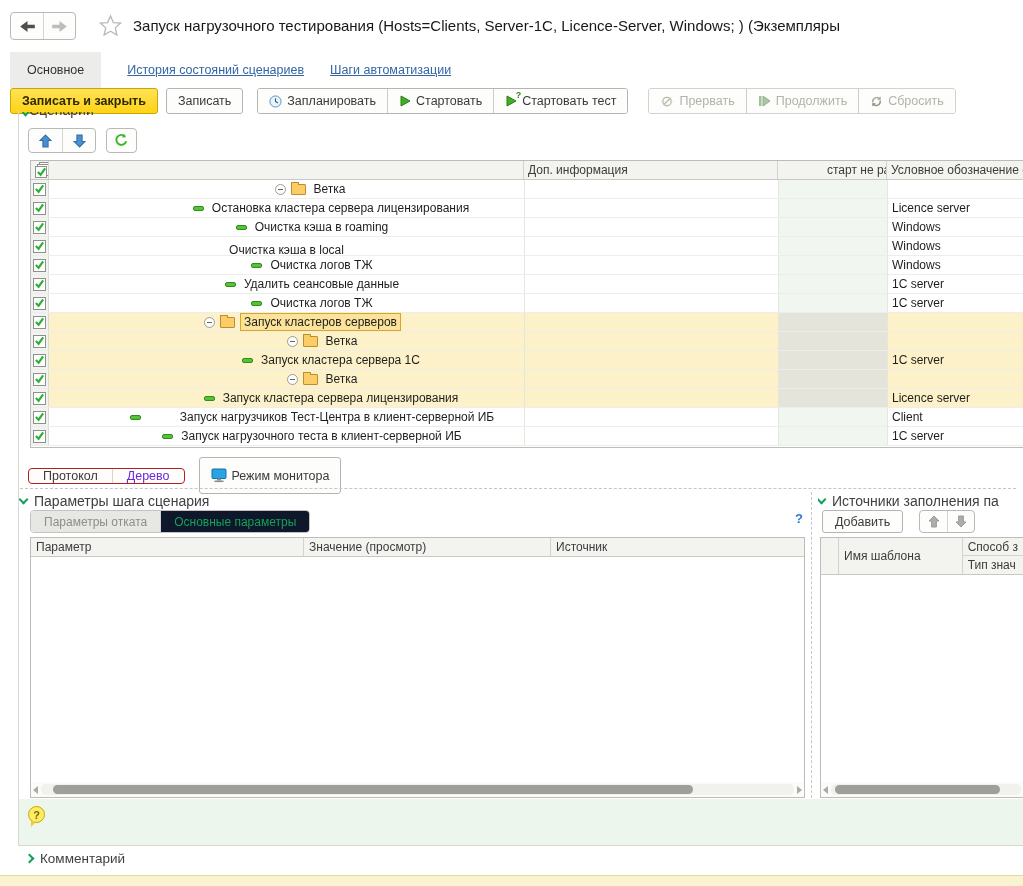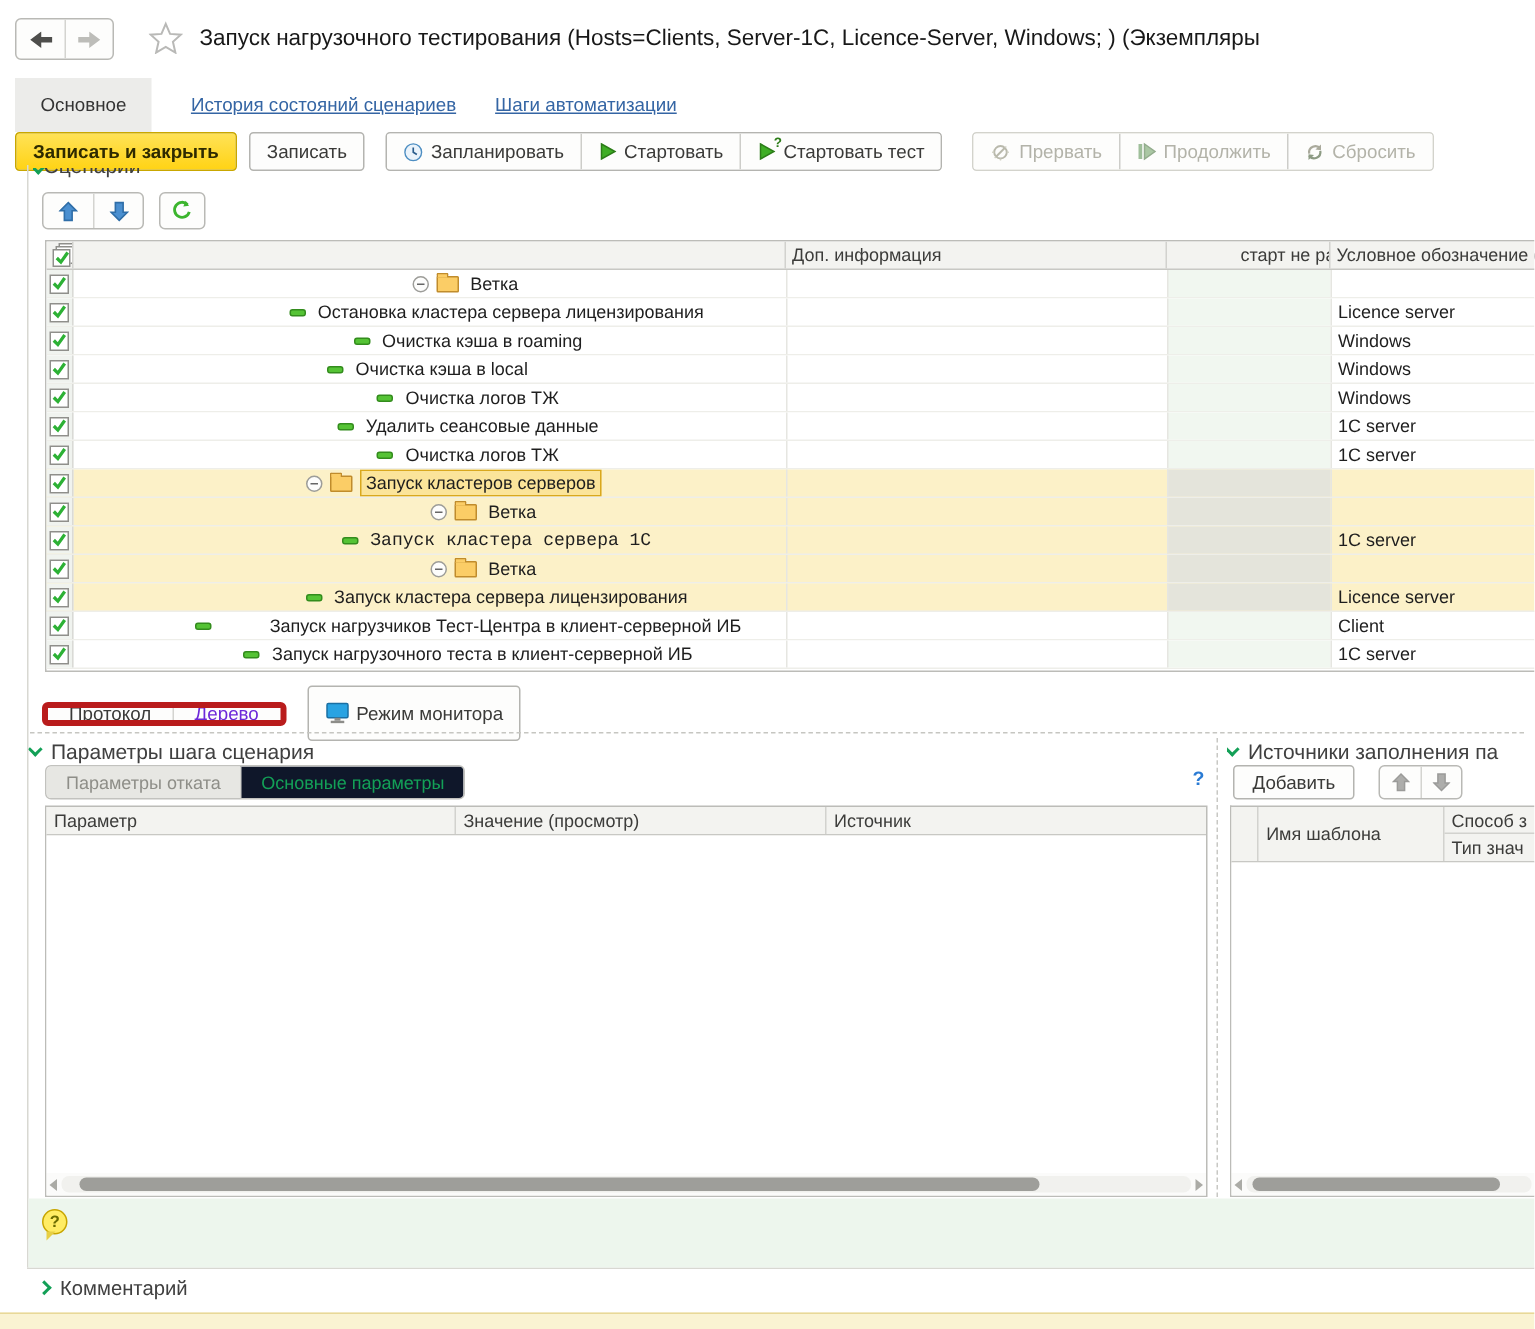--- a/index.html
+++ b/index.html
@@ -92,21 +92,21 @@
     align-items:center; justify-content:center; }
   .hdr-stack { position:relative; width:17px; height:16px; }
   .hdr-stack i { position:absolute; width:12px; height:12px; border:1px solid #8f8f8b; background:#fff; }
   .hdr-stack i:nth-child(1){ left:4px; top:0; }
   .hdr-stack i:nth-child(2){ left:2px; top:2px; }
   .hdr-stack i:nth-child(3){ left:0; top:4px; }
   .hdr-stack svg { position:absolute; left:1px; top:5px; }
 
   
   .view-btns { top:457px; left:28px; display:flex; align-items:center; }
-  .vb-group { display:inline-flex; border:4px solid #b91c1c; border-radius:4px; overflow:hidden; height:16px; background:#fdfdfc;}
+  .vb-group { display:inline-flex; border:1px solid #b91c1c; border-radius:4px; overflow:hidden; height:16px; background:#fdfdfc;}
   .vb { padding:0 14px; display:flex; align-items:center; cursor:pointer; color:#3a3a38;}
   .vb + .vb { border-left:1px solid #d4d4d0; }
   .vb.on { color:#6d28d9; }
   .vb-mon { margin-left:14px; height:37px; }
 
   .dash-sep { top:488px; left:20px; width:996px; border-top:1px dashed #c6c6c1; }
 
   
   .lp-head { top:492px; left:20px; }
   .lp-tabs { top:510px; left:30px; display:inline-flex; border:1px solid #c2c2be; border-radius:4px; overflow:hidden; height:23px; background:#fff;}
@@ -342,21 +342,21 @@
           <div class="c-desig w-desig">Windows</div>
         </div>
         <div class="trow">
           <div class="c-check w-check">
             <div class="cb">
               <svg width="11" height="10" viewBox="0 0 12 11">
                 <path d="M2 5.5 L5 8.5 L10 1.5" stroke="#2db135" stroke-width="2.4" fill="none"></path>
               </svg>
             </div>
           </div>
-          <div class="c-tree w-tree" style="">
+          <div class="c-tree w-tree" style=" flex-direction: column;">
             <div class="stepdash"></div>
             <div class="lbl">Очистка кэша в local</div>
           </div>
           <div class="c-dop w-dop"></div>
           <div class="c-start w-start"></div>
           <div class="c-desig w-desig">Windows</div>
         </div>
         <div class="trow">
           <div class="c-check w-check">
             <div class="cb">
@@ -440,21 +440,21 @@
           <div class="c-desig w-desig"></div>
         </div>
         <div class="trow sel">
           <div class="c-check w-check">
             <div class="cb">
               <svg width="11" height="10" viewBox="0 0 12 11">
                 <path d="M2 5.5 L5 8.5 L10 1.5" stroke="#2db135" stroke-width="2.4" fill="none"></path>
               </svg>
             </div>
           </div>
-          <div class="c-tree w-tree" style="padding-left: 92px; font-family: Liberation Mono, monospace;">
+          <div class="c-tree w-tree" style="padding-left: 92px;">
             <div class="stepdash"></div>
             <div class="lbl">Запуск кластера сервера 1С</div>
           </div>
           <div class="c-dop w-dop"></div>
           <div class="c-start w-start"></div>
           <div class="c-desig w-desig">1C server</div>
         </div>
         <div class="trow sel">
           <div class="c-check w-check">
             <div class="cb">

